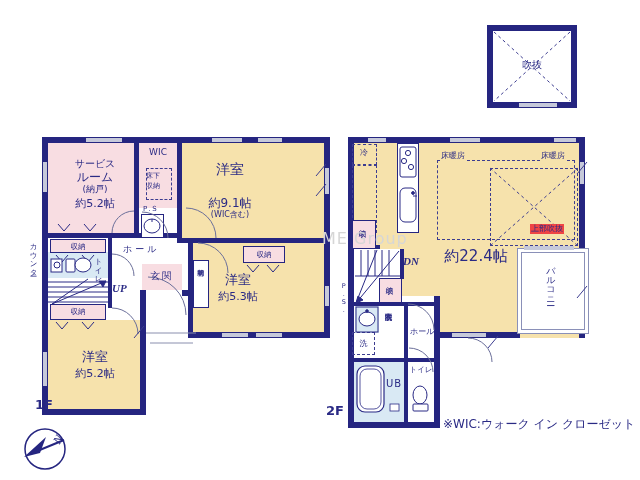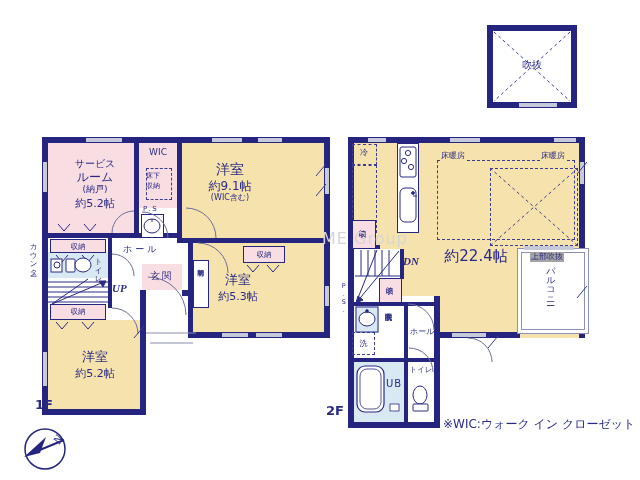--- a/index.html
+++ b/index.html
@@ -229,21 +229,21 @@
     <div style="font-size:11px;margin-top:2px;">約5.2帖</div>
   </div>
   <div class="lbl ctr" style="left:139px;top:147px;width:38px;font-size:9px;">WIC</div>
   <div class="lbl ctr" style="left:146px;top:172px;width:14px;font-size:7px;line-height:1.4;">
     <div>床下</div>
       <div>収納</div>
   </div>
   <div class="lbl" style="left:143px;top:205px;font-size:7px;letter-spacing:2px;">P.S</div>
   <div class="lbl ctr" style="left:196px;top:161px;width:68px;">
     <div style="font-size:14px;font-weight:500;">洋室</div>
-    <div style="font-size:12px;margin-top:1px;">約9.1帖</div>
+    <div style="font-size:12px;margin-top:18px;">約9.1帖</div>
     <div style="font-size:8px;">(WIC含む)</div>
   </div>
   <div class="lbl v" style="left:29px;top:238px;height:72px;font-size:7.5px;letter-spacing:0;">カウンター</div>
   <div class="lbl ctr" style="left:50px;top:242px;width:56px;font-size:7.5px;">収納</div>
   <div class="lbl v" style="left:94px;top:253px;height:26px;font-size:7.5px;letter-spacing:0;">トイレ</div>
   <div class="lbl serifit" style="left:112px;top:282px;font-size:11px;">UP</div>
   <div class="lbl" style="left:123px;top:244px;font-size:9px;letter-spacing:3px;">ホール</div>
   <div class="lbl ctr" style="left:142px;top:270px;width:40px;font-size:9.5px;letter-spacing:2px;">玄関</div>
   <div class="lbl v" style="left:196px;top:264px;height:44px;font-size:6.5px;letter-spacing:0;">玄関収納</div>
   <div class="lbl ctr" style="left:243px;top:250px;width:42px;font-size:7.5px;">収納</div>
@@ -254,21 +254,21 @@
   <div class="lbl ctr" style="left:50px;top:307px;width:56px;font-size:7.5px;">収納</div>
   <div class="lbl ctr" style="left:63px;top:349px;width:64px;">
     <div style="font-size:13px;font-weight:500;">洋室</div>
     <div style="font-size:11px;margin-top:2px;">約5.2帖</div>
   </div>
   <div class="lbl" style="left:35px;top:397px;font-size:13px;font-weight:bold;">1F</div>
 
   <div class="lbl" style="left:360px;top:148px;font-size:8px;">冷</div>
   <div class="lbl" style="left:440px;top:151px;font-size:8px;background:#f6e2ac;padding:0 1px;">床暖房</div>
   <div class="lbl" style="left:540px;top:151px;font-size:8px;background:#f6e2ac;padding:0 1px;">床暖房</div>
-  <div class="lbl" style="left:530px;top:252px;font-size:8px;background:#a3a3a3;padding:0 1px;">上部吹抜</div>
+  <div class="lbl" style="left:530px;top:224px;font-size:8px;background:#ef4444;padding:0 1px;">上部吹抜</div>
   <div class="lbl ctr" style="left:437px;top:243px;width:78px;">
     <div style="font-size:15px;margin-top:4px;">約22.4帖</div>
   </div>
   <div class="lbl v" style="left:545px;top:260px;height:62px;font-size:9px;letter-spacing:0;">バルコニー</div>
   <div class="lbl v" style="left:358px;top:224px;height:22px;font-size:7.5px;letter-spacing:0;">収納</div>
   <div class="lbl serifit" style="left:403px;top:255px;font-size:11px;">DN</div>
   <div class="lbl v" style="left:385px;top:281px;height:20px;font-size:7.5px;letter-spacing:0;">収納</div>
   <div class="lbl v" style="left:339px;top:282px;height:48px;font-size:6.5px;letter-spacing:0;">P.S.</div>
   <div class="lbl ctr" style="left:352px;top:339px;width:23px;font-size:8px;">洗</div>
   <div class="lbl v" style="left:384px;top:307px;height:52px;font-size:7.5px;letter-spacing:0;">洗面脱衣室</div>

